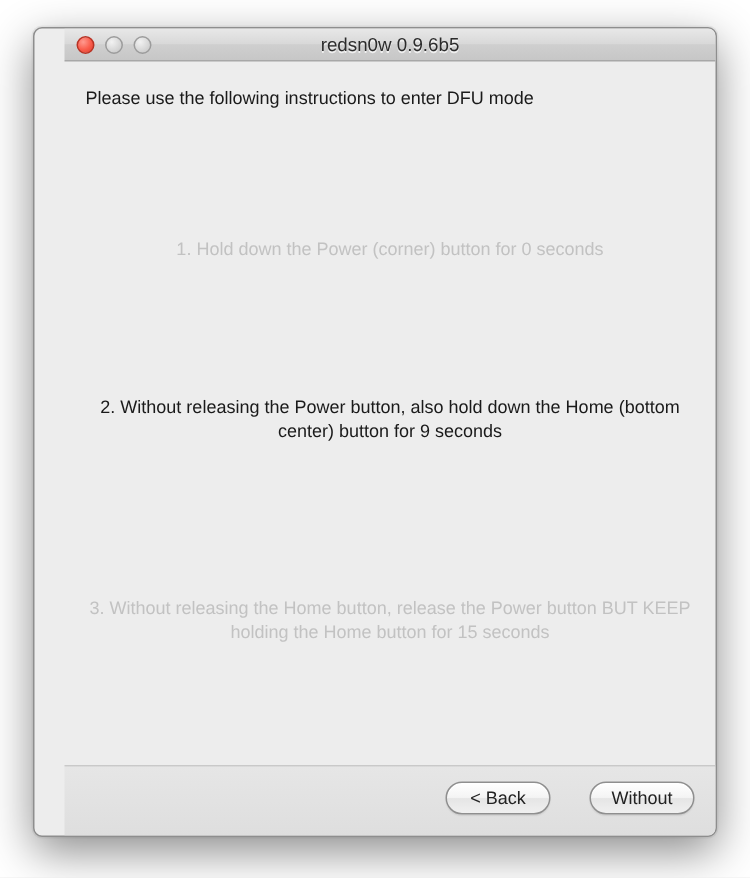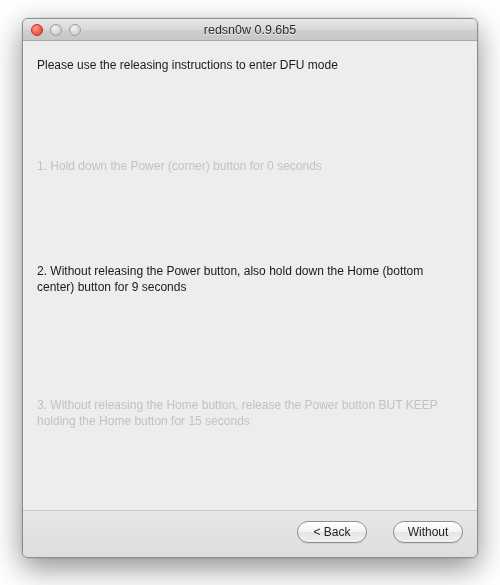--- a/index.html
+++ b/index.html
@@ -20,20 +20,21 @@
       left: 22px;
       width: 456px;
       height: 540px;
       background: #ededed;
       border: 1px solid #8e8e8e;
       border-radius: 6px;
       box-shadow: 0 10px 30px rgba(0,0,0,0.45), 0 0 0 1px rgba(0,0,0,0.05);
       overflow: hidden;
       display: flex;
       flex-direction: column;
+      padding-left: 20px;
     }
     .titlebar {
       height: 22px;
       background: linear-gradient(to bottom, #e8e8e8 0%, #d8d8d8 50%, #cfcfcf 51%, #c7c7c7 100%);
       border-bottom: 1px solid #a8a8a8;
       display: flex;
       align-items: center;
       position: relative;
     }
     .traffic-lights {
@@ -82,20 +83,21 @@
       flex: 1;
       display: flex;
       flex-direction: column;
       justify-content: space-around;
       padding: 30px 0 40px 0;
     }
     .step {
       font-size: 12px;
       color: #1a1a1a;
       line-height: 1.35;
+      text-align: center;
     }
     .step.inactive {
       color: #c2c2c2;
     }
     .step-1 { margin-top: 8px; }
     .step-2 { margin-top: 8px; }
     .step-3 { margin-top: 21px; }
     .footer {
       padding: 10px 14px 14px 14px;
       border-top: 1px solid #c9c9c9;
@@ -133,21 +135,21 @@
   <div class="titlebar">
     <div class="traffic-lights">
       <div class="traffic-light tl-close"></div>
       <div class="traffic-light tl-min"></div>
       <div class="traffic-light tl-max"></div>
     </div>
     <div class="title">redsn0w 0.9.6b5</div>
   </div>
 
   <div class="content">
-    <div class="instruction">Please use the releasing instructions to enter DFU mode</div>
+    <div class="instruction">Please use the following instructions to enter DFU mode</div>
 
     <div class="steps">
       <div class="step inactive step-1">1. Hold down the Power (corner) button for 0 seconds</div>
       <div class="step step-2">2. Without releasing the Power button, also hold down the Home (bottom center) button for 9 seconds</div>
       <div class="step inactive step-3">3. Without releasing the Home button, release the Power button BUT KEEP holding the Home button for 15 seconds</div>
     </div>
   </div>
 
   <div class="footer">
     <div class="btn">&lt; Back</div>

